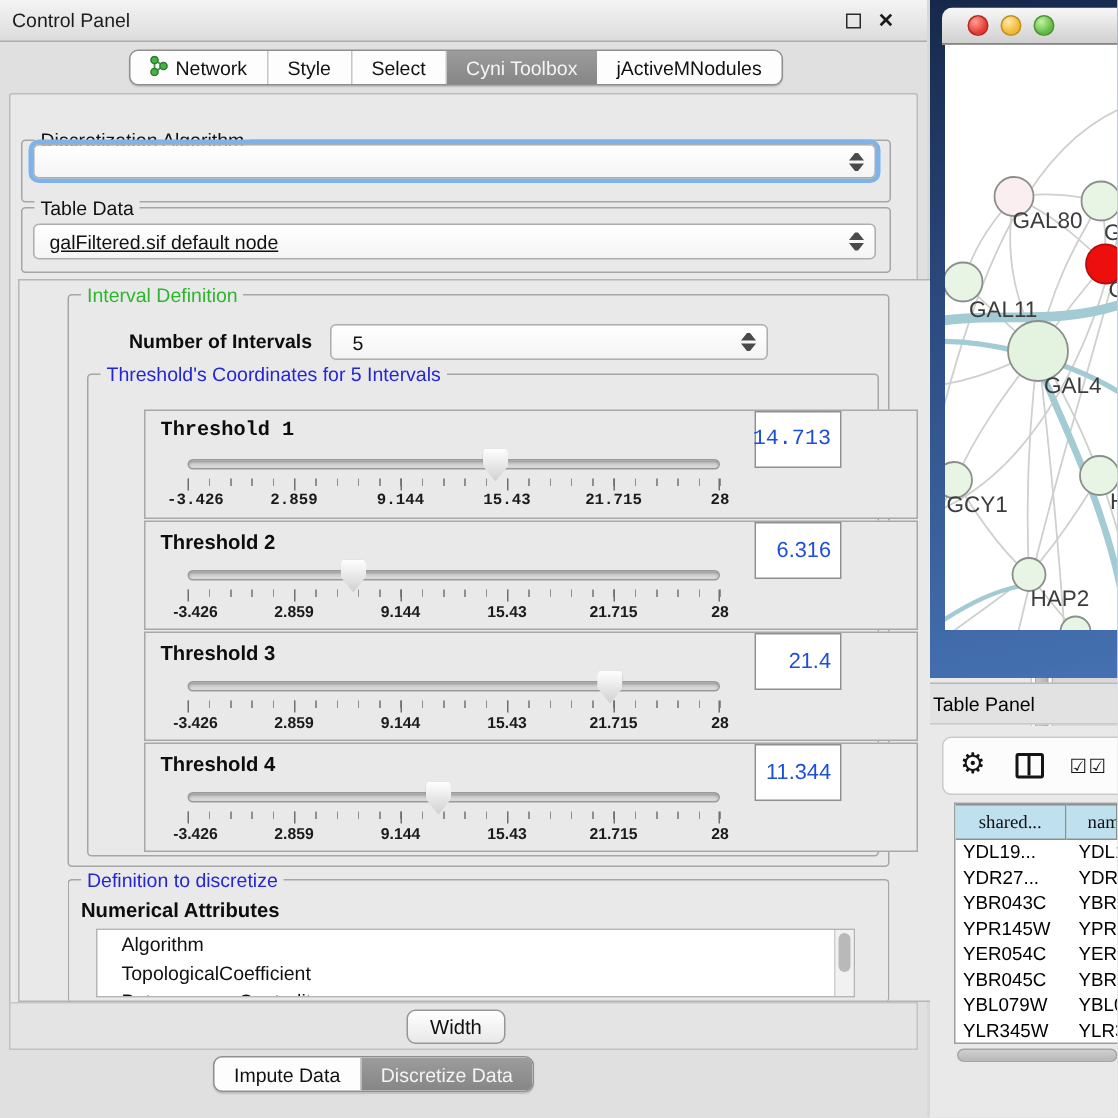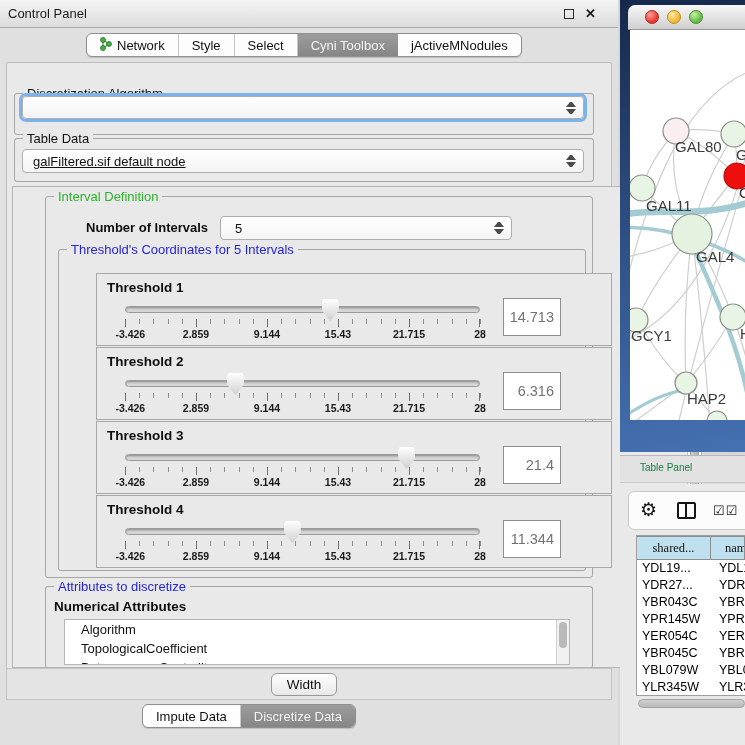--- a/index.html
+++ b/index.html
@@ -65,22 +65,22 @@
     background:linear-gradient(#c2c2c2,#dedede); border:1px solid #9a9a9a; box-shadow:inset 0 1px 2px rgba(0,0,0,.25); }
   .thumb { position:absolute; top:-7px; width:17px; height:22px; margin-left:-8px;
     clip-path:polygon(10% 0, 90% 0, 100% 14%, 100% 52%, 50% 100%, 0 52%, 0 14%);
     background:linear-gradient(#ffffff,#d0d0d0); filter:drop-shadow(0 0 1px #6f6f6f); }
   .ticks { position:absolute; left:0; top:13px; width:356px; height:5px;
     background:repeating-linear-gradient(90deg,#8f8f8f 0 1px,transparent 1px 14.2px); }
   .ticks-major { position:absolute; left:0; top:13px; width:355px; height:8px; }
   .ticks-major i { position:absolute; top:0; width:1px; height:8px; background:#6f6f6f; }
   .tick-labels { position:absolute; left:0; top:22px; width:355px; height:12px; }
   .tick-labels span { position:absolute; transform:translateX(-50%); font-size:10.5px; font-weight:bold; color:#1a1a1a; white-space:nowrap; }
-  .value-box { position:absolute; left:406px; top:24px; width:58px; height:38px; background:#ffffff;
-    border:1.5px solid #8f8f8f; font-size:14.5px; color:#737373; display:flex; align-items:center;
+  .value-box { position:absolute; left:406px; top:0; width:58px; height:38px; background:#ffffff;
+    border:1.5px solid #8f8f8f; font-size:14.5px; color:#1d4ed8; display:flex; align-items:center;
     justify-content:flex-end; padding-right:6px; }
 
   
   .attr-subtitle { position:absolute; left:8px; top:12px; font-size:13.5px; font-weight:bold; color:#0d0d0d; }
   .attr-list { position:absolute; left:18px; top:32px; width:506px; height:46px; background:#ffffff;
     border:1px solid #b5b5b5; overflow:hidden; font-size:13px; color:#111; }
   .attr-list .item { padding:1px 0 1px 16px; line-height:17px; white-space:nowrap; }
   .attr-vscroll { position:absolute; right:0; top:0; width:13px; height:100%; background:#f1f1f1; border-left:1px solid #cfcfcf; }
   .attr-vscroll .thumb-v { position:absolute; left:2px; top:2px; width:8px; height:26px; border-radius:4px; background:#b9b9b9; }
   .apply-btn { position:absolute; left:264px; top:4px; width:66px; height:23px;
@@ -94,21 +94,21 @@
     background:linear-gradient(#f8f8f8,#cfcfcf); border-radius:7px 0 0 0; border-bottom:1px solid #9a9a9a; }
   .light { position:absolute; top:5px; width:14px; height:14px; border-radius:50%; }
   .light.red    { left:17px; background:radial-gradient(circle at 35% 30%, #ff9d94, #e33b32 65%); border:1px solid #b4271f; }
   .light.yellow { left:39px; background:radial-gradient(circle at 35% 30%, #ffe9a8, #efb832 65%); border:1px solid #c08f1d; }
   .light.green  { left:61px; background:radial-gradient(circle at 35% 30%, #c4f3a0, #62ba46 65%); border:1px solid #4a9330; }
   .net-canvas { position:absolute; left:10px; top:30px; width:115px; height:390px; background:#ffffff; overflow:hidden; }
 
   
   .table-panel-title { position:absolute; left:620px; top:455px; width:125px; height:28px;
     background:#e2e2e2; border-top:1px solid #b8b8b8; border-bottom:1px solid #cacaca; }
-  .table-panel-title span { position:absolute; left:20px; top:6px; font-size:10px; color:#15803d; }
+  .table-panel-title span { position:absolute; left:2px; top:6px; font-size:13px; color:#000000; }
   .table-panel-body { position:absolute; left:620px; top:484px; width:125px; height:261px; background:#e9e9e9; }
   .tp-toolbar { position:absolute; left:8px; top:7px; width:130px; height:39px; background:#fcfcfc;
     border:1px solid #c9c9c9; border-radius:6px; }
   .gear { position:absolute; left:11px; top:8px; font-size:19px; color:#141414; line-height:20px; }
   .cols-icon { position:absolute; left:48px; top:10px; width:19px; height:17px; border:2px solid #141414; border-radius:2px; }
   .cols-icon::after { content:""; position:absolute; left:6px; top:0; width:2px; height:13px; background:#141414; }
   .cb-icons { position:absolute; left:84px; top:11px; font-size:13px; color:#141414; letter-spacing:1px; }
 
   .tp-table { position:absolute; left:16px; top:51px; width:109px; height:161px;
     background:#ffffff; border:1px solid #9e9e9e; border-right:none; overflow:hidden; }
@@ -195,21 +195,21 @@
       <div style="position:absolute; left:40px; top:23px; font-size:13px; font-weight:bold; color:#0d0d0d;">Number of Intervals</div>
       <div class="combo" style="left:174px; top:19px; width:292px; height:24px; padding-left:14px;">
         <span>5</span>
         <span class="arrows"></span>
       </div>
 
       <div class="groupbox" style="left:12px; top:52px; width:528px; height:322px;">
         <span class="group-title gt-blue">Threshold's Coordinates for 5 Intervals</span>
       </div>
 
-      <div class="th-box" style="top:76px;">
+      <div class="th-box" style="top:76px;font-family:Liberation Mono, monospace;">
         <div class="th-label">Threshold 1</div>
         <div class="slider-area">
           <div class="track"></div>
           <div class="thumb" style="left: 204.8px;"></div>
           <div class="ticks"></div>
           <div class="ticks-major">
               <i style="left: calc(0% + 0px);"></i>
               <i style="left: calc(20% + 0px);"></i>
               <i style="left: calc(40% + 0px);"></i>
               <i style="left: calc(60% + 0px);"></i>
@@ -298,21 +298,21 @@
               <span style="left: 60%;">15.43</span>
               <span style="left: 80%;">21.715</span>
               <span style="left: 100%;">28</span>
             </div>
         </div>
         <div class="value-box">11.344</div>
       </div>
     </div>
 
     <div class="groupbox" style="left:32px; top:399px; width:548px; height:82px; border-bottom:none;">
-      <span class="group-title gt-blue">Attributes to discretize</span>
+      <span class="group-title gt-blue">Definition to discretize</span>
       <div class="attr-subtitle">Numerical Attributes</div>
       <div class="attr-list">
         <div class="item">Algorithm</div>
           <div class="item">TopologicalCoefficient</div>
           <div class="item">BetweennessCentrality</div>
           <div class="attr-vscroll">
             <div class="thumb-v"></div>
           </div>
       </div>
     </div>

